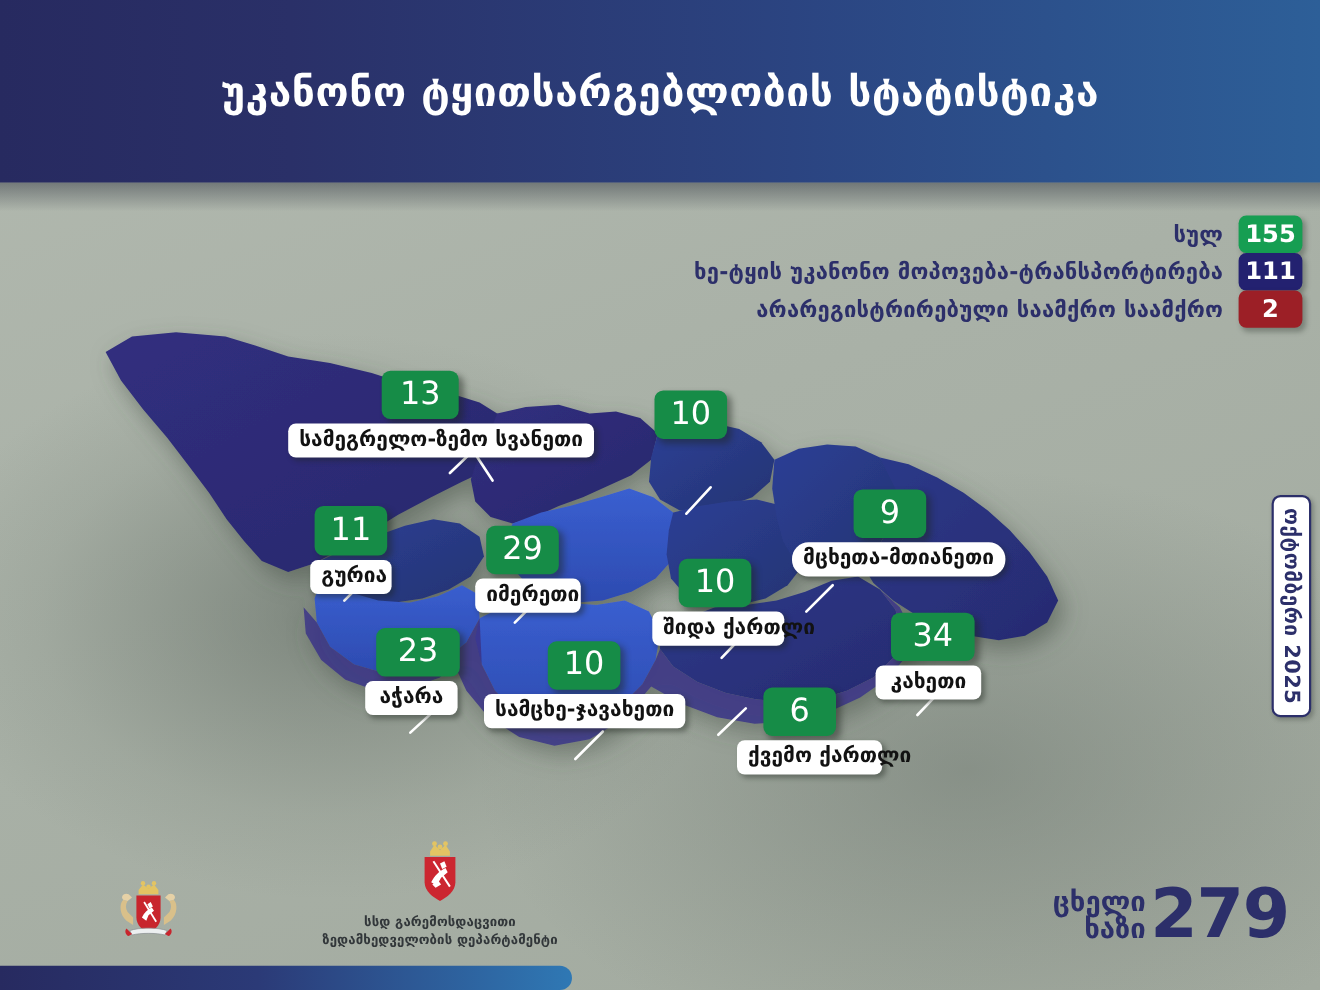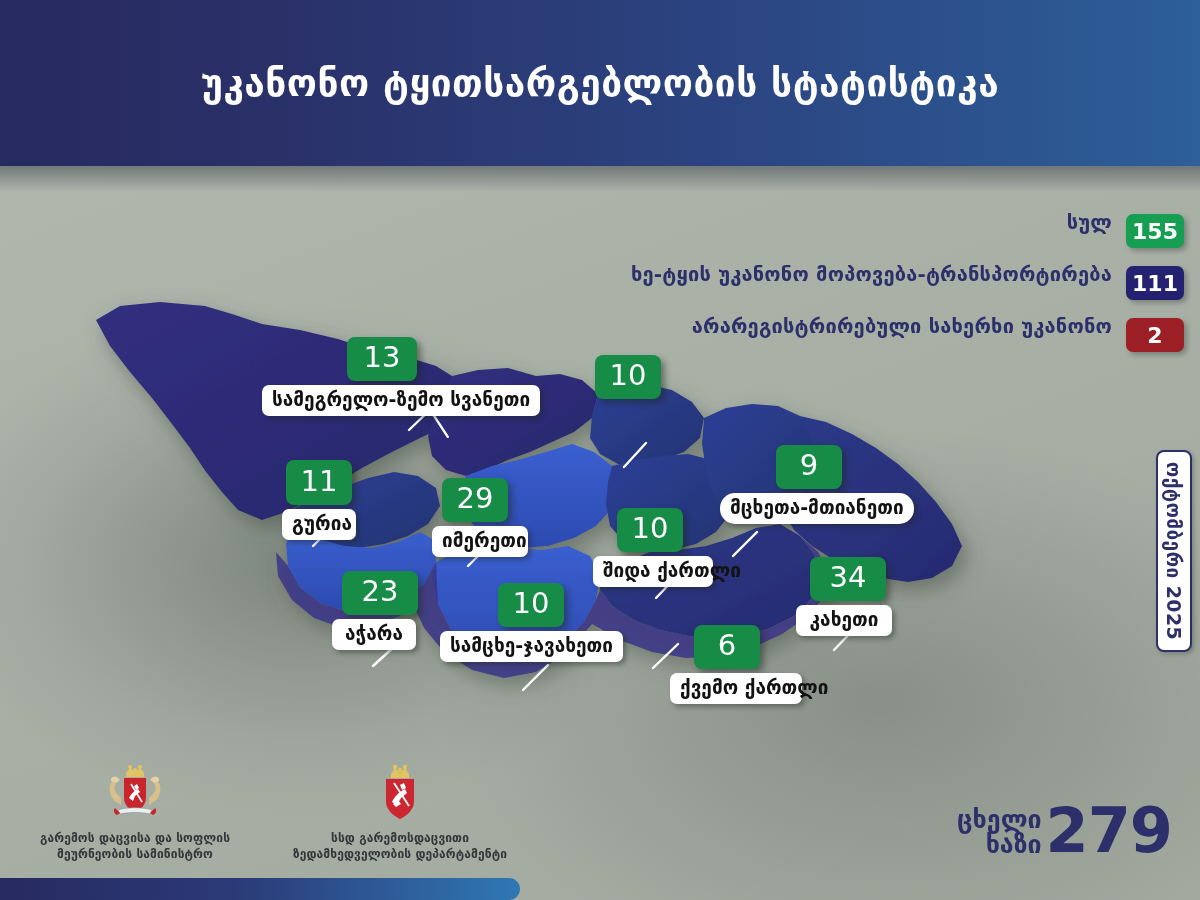--- a/index.html
+++ b/index.html
@@ -49,21 +49,20 @@
   .legend-row{ display:flex; align-items:center; gap:14px; }
   .legend-label{
     color:#2c2f6a; font-size:20px; font-weight:700; white-space:nowrap;
     text-align:right; letter-spacing:.2px;
   }
   .legend-badge{
     width:58px; height:34px; border-radius:7px;
     display:flex; align-items:center; justify-content:center;
     color:#fff; font-size:22px; font-weight:700;
     box-shadow:3px 3px 5px rgba(40,48,40,.35);
-    margin-top:18px;
   }
   .lb-green{ background:#169e52; }
   .lb-navy { background:#232170; }
   .lb-red  { background:#9c1f26; }
 
   
   #month-tag{
     position:absolute; right:8px; top:450px; z-index:7;
     width:36px; height:202px;
     background:#ffffff; border:2px solid #2c2f6a; border-radius:8px;
@@ -245,21 +244,21 @@
 <div id="legend">
   <div class="legend-row">
     <div class="legend-label">სულ</div>
     <div class="legend-badge lb-green">155</div>
   </div>
   <div class="legend-row">
     <div class="legend-label">ხე-ტყის უკანონო მოპოვება-ტრანსპორტირება</div>
     <div class="legend-badge lb-navy">111</div>
   </div>
   <div class="legend-row">
-    <div class="legend-label">არარეგისტრირებული სახერხი უკანონო</div>
+    <div class="legend-label">არარეგისტრირებული საამქრო საამქრო</div>
     <div class="legend-badge lb-red">2</div>
   </div>
 </div>
 
 <div id="month-tag">
   <span>ოქტომბერი 2025</span>
 </div>
 
 <div class="leader" style="left:0;top:0;width:1200px;height:900px;">
   <svg width="1200" height="900">
@@ -344,23 +343,20 @@
     <path d="M20 18 L42 18 L42 38 C42 45 36 50 31 52 C26 50 20 45 20 38 Z" fill="#c8252d"></path>
 
     <path d="M25 38 C27 34 30 31 34 29 L36 32 L31 36 L29 41 Z" fill="#ffffff"></path>
     <path d="M30 26 L33 24 L35 28 L32 30 Z" fill="#ffffff"></path>
     <line x1="27" y1="24" x2="38" y2="42" stroke="#ffffff" stroke-width="1.6"></line>
 
     <path d="M14 50 C22 47 40 47 48 50 L46 54 C38 52 24 52 16 54 Z" fill="#eceff0" stroke="#8a8f92" stroke-width=".6"></path>
     <path d="M11 48 C9 50 10 54 13 55 L16 53 Z" fill="#c8252d"></path>
     <path d="M51 48 C53 50 52 54 49 55 L46 53 Z" fill="#c8252d"></path>
   </svg>
-  <div class="emblem-cap">
-    <span>გარემოს დაცვისა და სოფლის<br>მეურნეობის სამინისტრო</span>
-  </div>
 </div>
 
 <div class="emblem-block" style="left:278px;bottom:38px;width:244px;">
   <svg width="54" height="62" viewBox="0 0 54 62">
 
     <path d="M18 14 L22 8 L27 13 L32 8 L36 14 L36 18 L18 18 Z" fill="#e3c463"></path>
     <circle cx="22" cy="7" r="2.2" fill="#e3c463"></circle>
     <circle cx="32" cy="7" r="2.2" fill="#e3c463"></circle>
     <circle cx="27" cy="10" r="2.2" fill="#e3c463"></circle>
 

